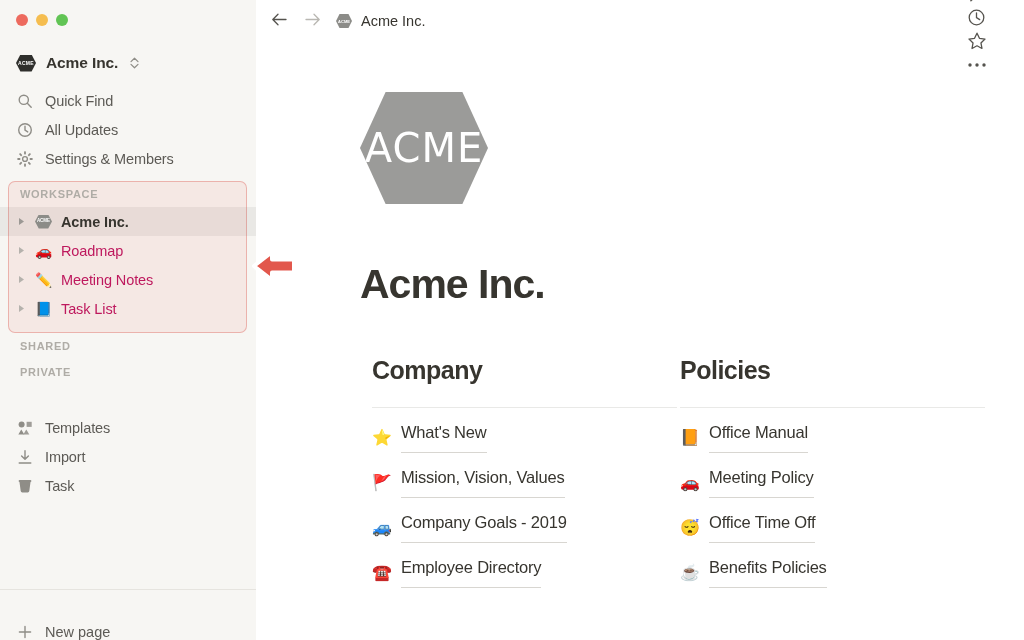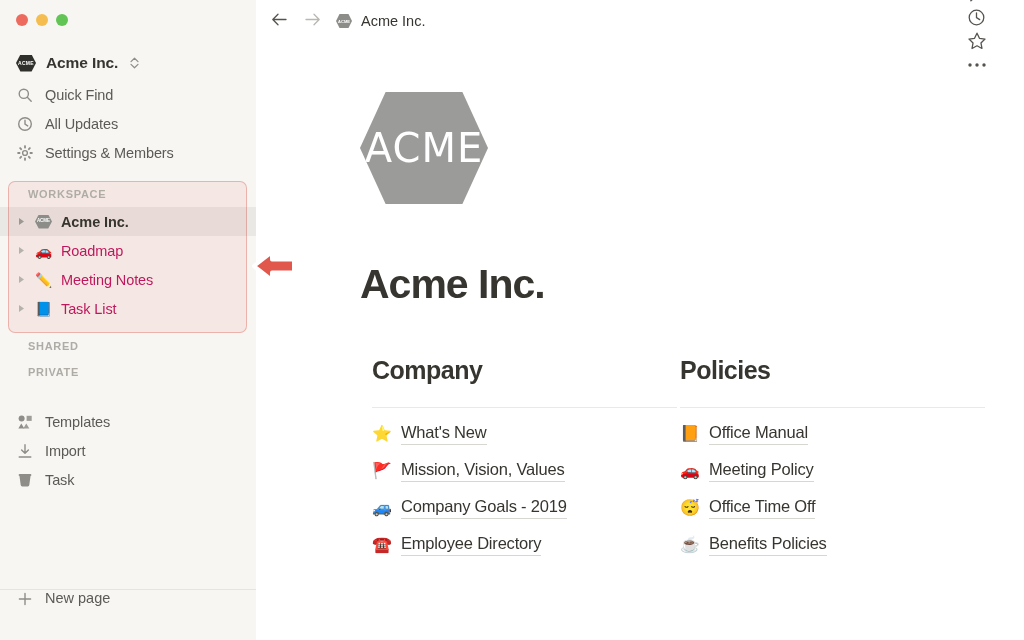--- a/index.html
+++ b/index.html
@@ -30,37 +30,37 @@
   .acme-badge {
     width:20px; height:17px; background:#2F2F2C;
     clip-path:polygon(22% 0,78% 0,100% 50%,78% 100%,22% 100%,0 50%);
     display:flex; align-items:center; justify-content:center;
     color:#fff; font-size:5px; font-weight:bold; letter-spacing:.3px;
   }
   .ws-name { font-size:15.5px; color:#37352F; font-weight:600; letter-spacing:-.1px; }
   .chev-updown { display:flex; flex-direction:column; gap:2px; margin-left:2px; }
 
   .nav-item {
-    display:flex; align-items:center; gap:12px;
+    display:flex; align-items:flex-end; gap:12px;
     padding:0 16px; height:29px; cursor:pointer;
   }
   .nav-item .lbl { font-size:14.5px; color:#5C5A55; letter-spacing:-.1px; }
   .ico { width:17px; height:17px; flex:0 0 17px; display:flex; align-items:center; justify-content:center; }
 
   
   .ws-group-wrap { position:relative; margin-top:14px; }
   .ws-highlight {
     position:absolute; left:8px; top:0px; width:239px; height:152px;
     background:rgba(236,107,98,0.10);
     border:1.5px solid rgba(222,110,104,0.45);
     border-radius:7px; pointer-events:none;
   }
   .section-label {
     font-size:11px; font-weight:700; color:#AFACA6;
-    letter-spacing:.7px; padding:0 28px; height:26px;
+    letter-spacing:.7px; padding:0 20px; height:26px;
     display:flex; align-items:center; position:relative;
   }
   .page-row {
     display:flex; align-items:center; gap:8px;
     height:29px; padding:0 16px; position:relative; cursor:pointer;
   }
   .page-row.active { background:rgba(120,110,105,0.10); }
   .page-row .tri {
     width:11px; height:11px; flex:0 0 11px;
     display:flex; align-items:center; justify-content:center;
@@ -71,21 +71,21 @@
   .mini-hex {
     width:17px; height:14px; background:#8C8C88;
     clip-path:polygon(22% 0,78% 0,100% 50%,78% 100%,22% 100%,0 50%);
     display:flex; align-items:center; justify-content:center;
     color:#fff; font-size:4.5px; font-weight:bold;
   }
 
   .sb-spacer-a { height:10px; }
   .sb-bottom-fill { flex:1; }
   .sb-divider { height:1px; background:#E6E4DF; margin:0; }
-  .newpage { display:flex; align-items:flex-start; gap:12px; padding:0 16px; height:50px; cursor:pointer; }
+  .newpage { display:flex; align-items:flex-end; gap:12px; padding:0 16px; height:50px; cursor:pointer; }
   .newpage .lbl { font-size:14.5px; color:#5C5A55; }
 
   
   .arrow-anno {
     position:absolute; left:246px; top:246px; width:56px; height:40px;
     z-index:30; pointer-events:none;
   }
 
   
   .main { flex:1; height:640px; background:#fff; position:relative; }
@@ -123,21 +123,21 @@
 
   .cols { display:flex; margin-top:48px; gap:0;margin-left:12px; }
   .col { width:305px; }
   .col:first-child { margin-right:3px; }
   .col-head { font-size:25px; font-weight:700; color:#37352F; letter-spacing:-.5px; }
   .col-rule { height:1px; background:#E9E9E7; margin-top:22px; }
   .link-row { display:flex; align-items:center; gap:9px; margin-top:15px; cursor:pointer; }
   .link-row .emo { font-size:16px; width:20px; flex:0 0 20px; text-align:center; line-height:1; }
   .link-row .ltxt {
     font-size:16.5px; color:#37352F;
-    border-bottom:1px solid #D8D6D1; padding-bottom:2px; letter-spacing:-.2px;
+    border-bottom:1px solid #D8D6D1; padding-bottom:10px; letter-spacing:-.2px;
   }
   .col-list { margin-top:4px; }
 </style>
 </head>
 <body>
 
 <div class="app">
 
   <div class="sidebar">
 

